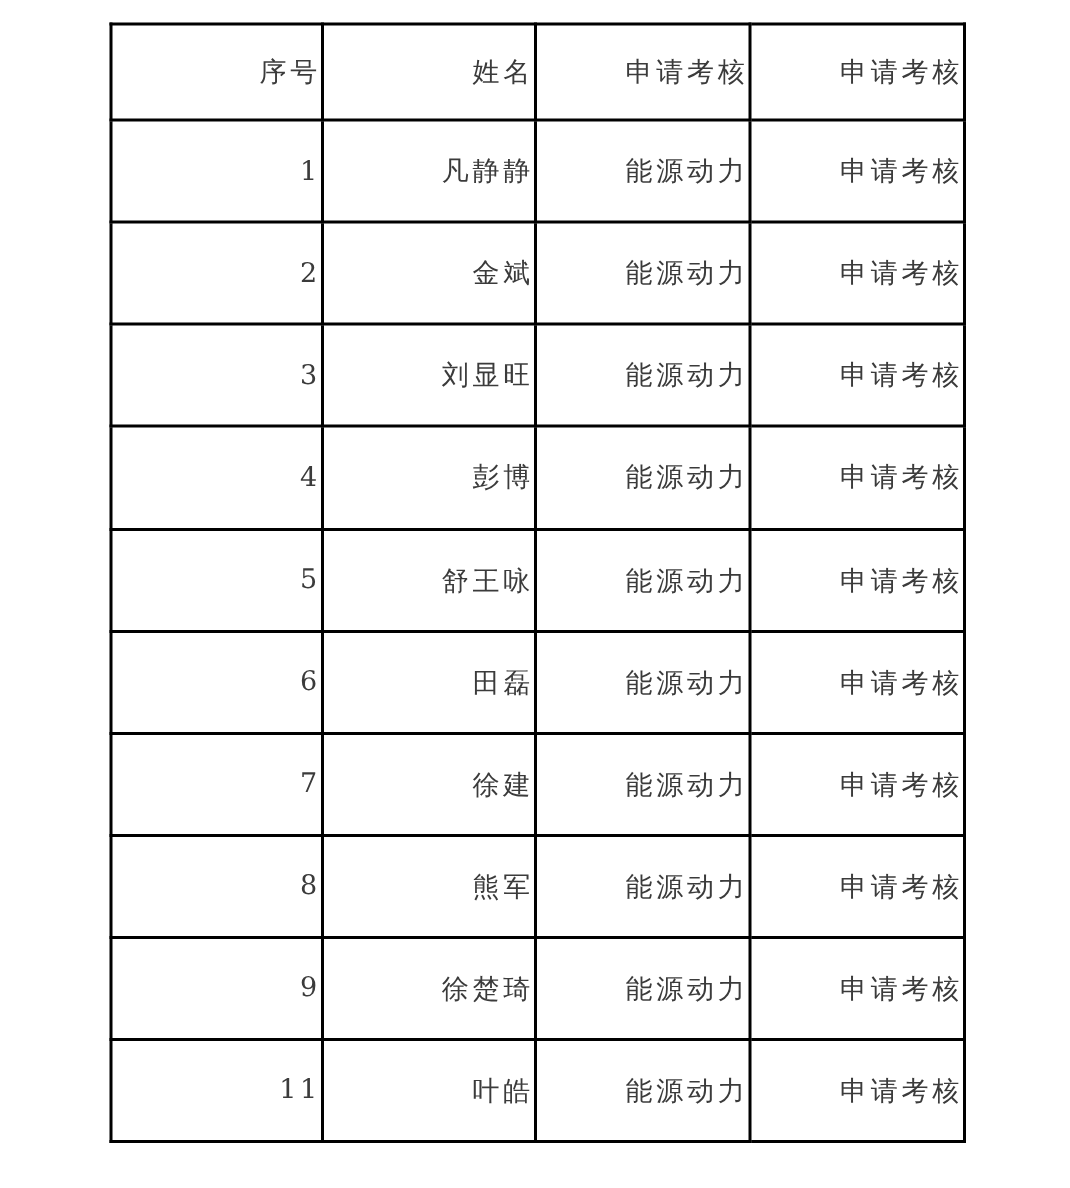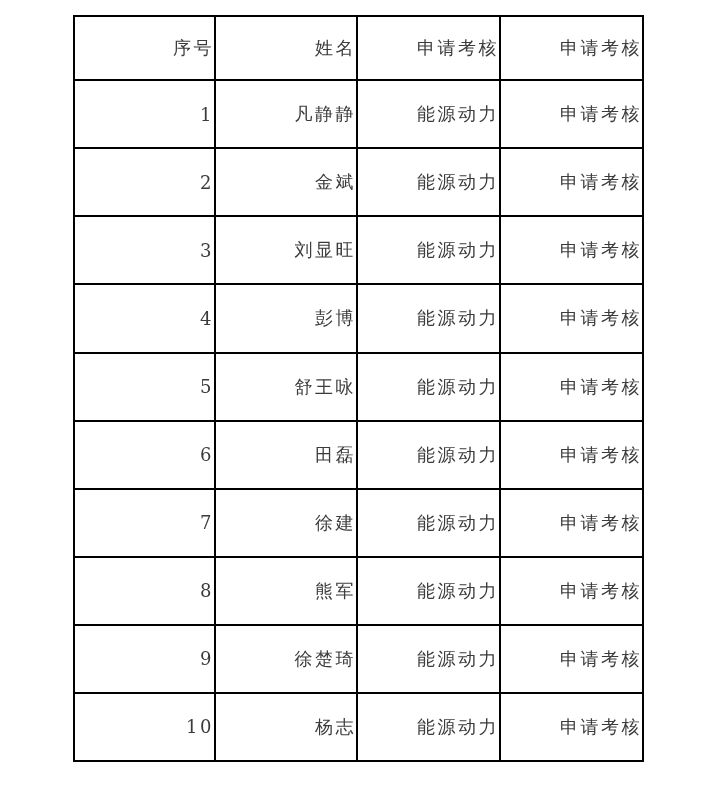--- a/index.html
+++ b/index.html
@@ -107,20 +107,20 @@
           <td>能源动力</td>
           <td>申请考核</td>
         </tr>
         <tr>
           <td>9</td>
           <td>徐楚琦</td>
           <td>能源动力</td>
           <td>申请考核</td>
         </tr>
         <tr>
-          <td>10</td>
-          <td>杨志</td>
+          <td>11</td>
+          <td>叶皓</td>
           <td>能源动力</td>
           <td>申请考核</td>
         </tr>
       </tbody>
   </table>
 </div>
 
 </body></html>

